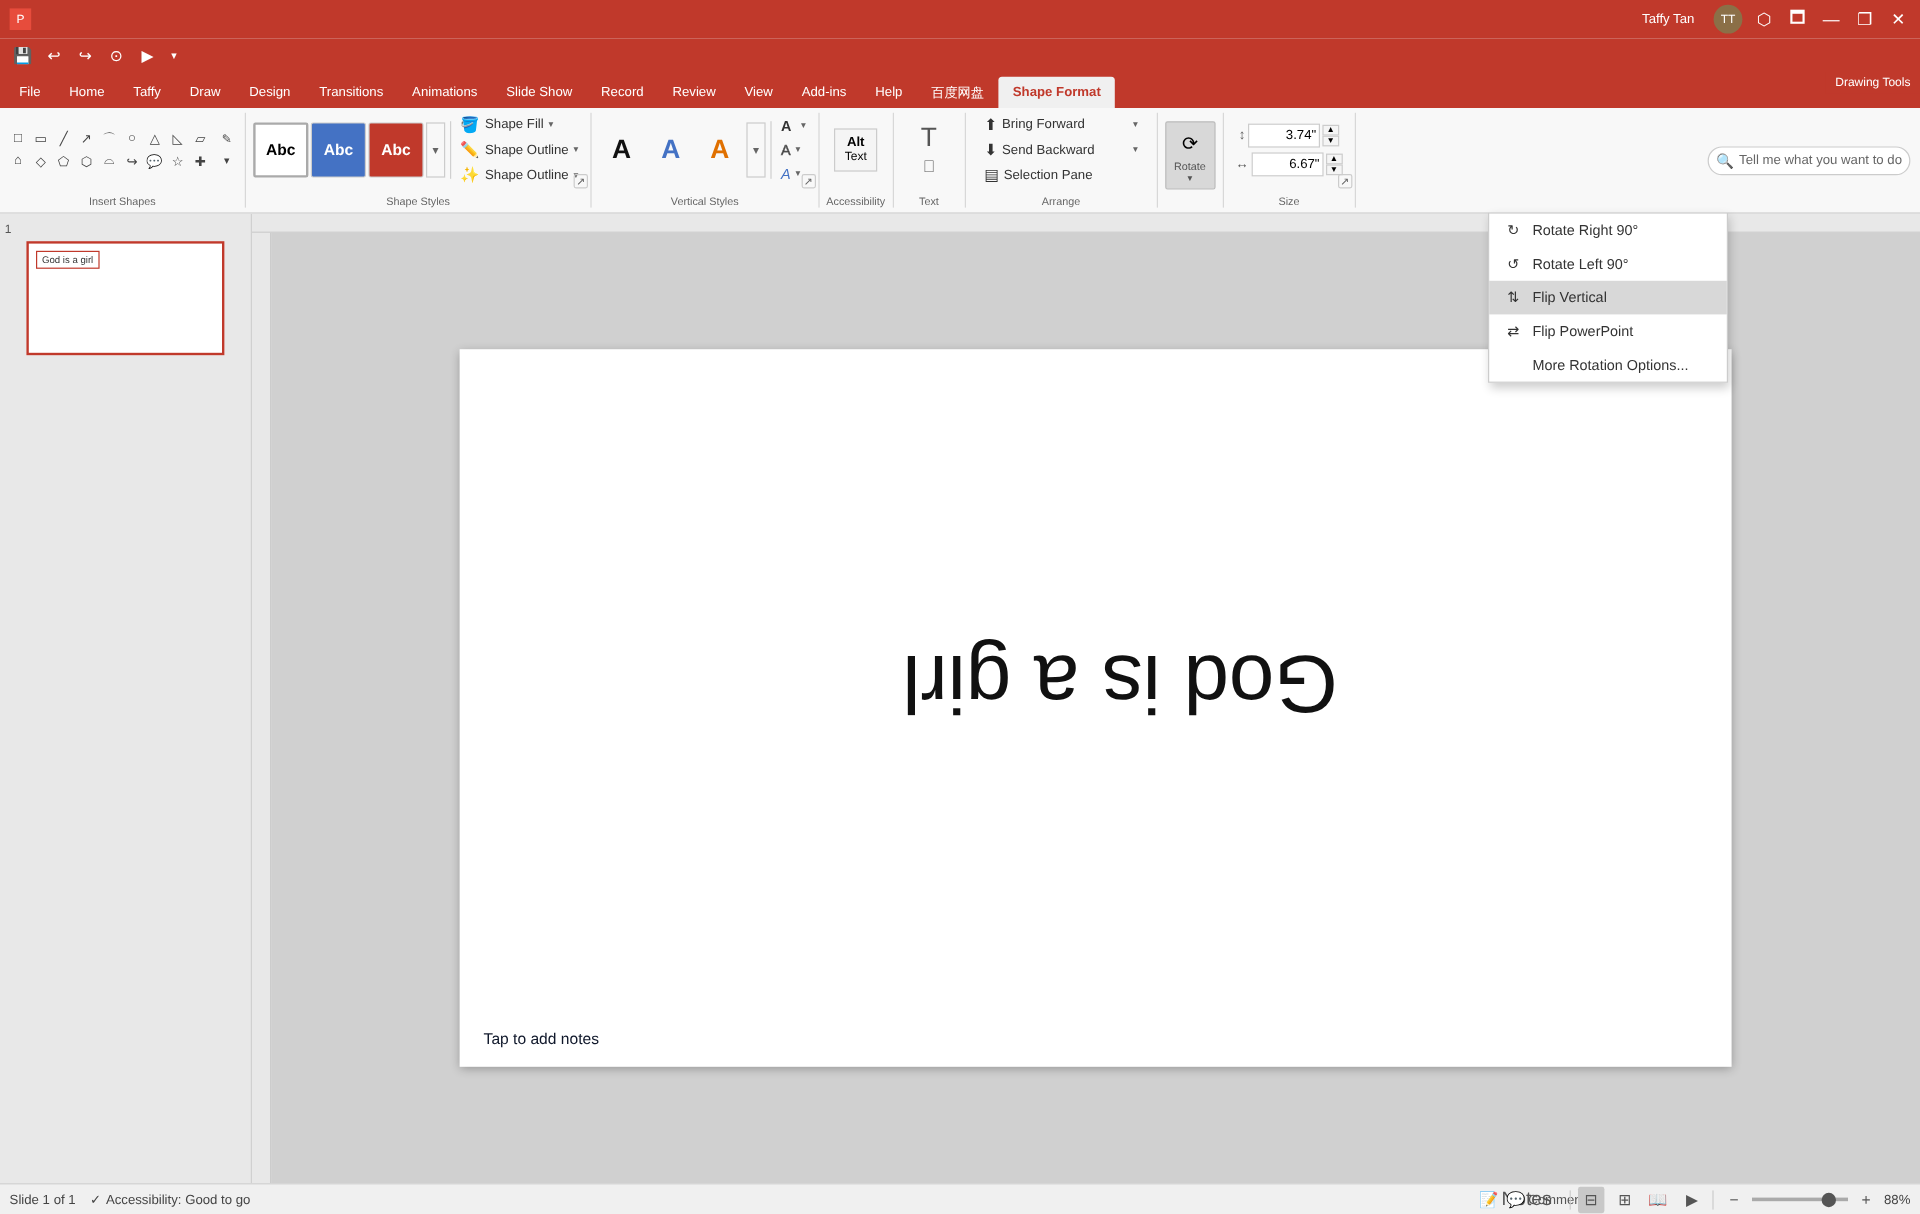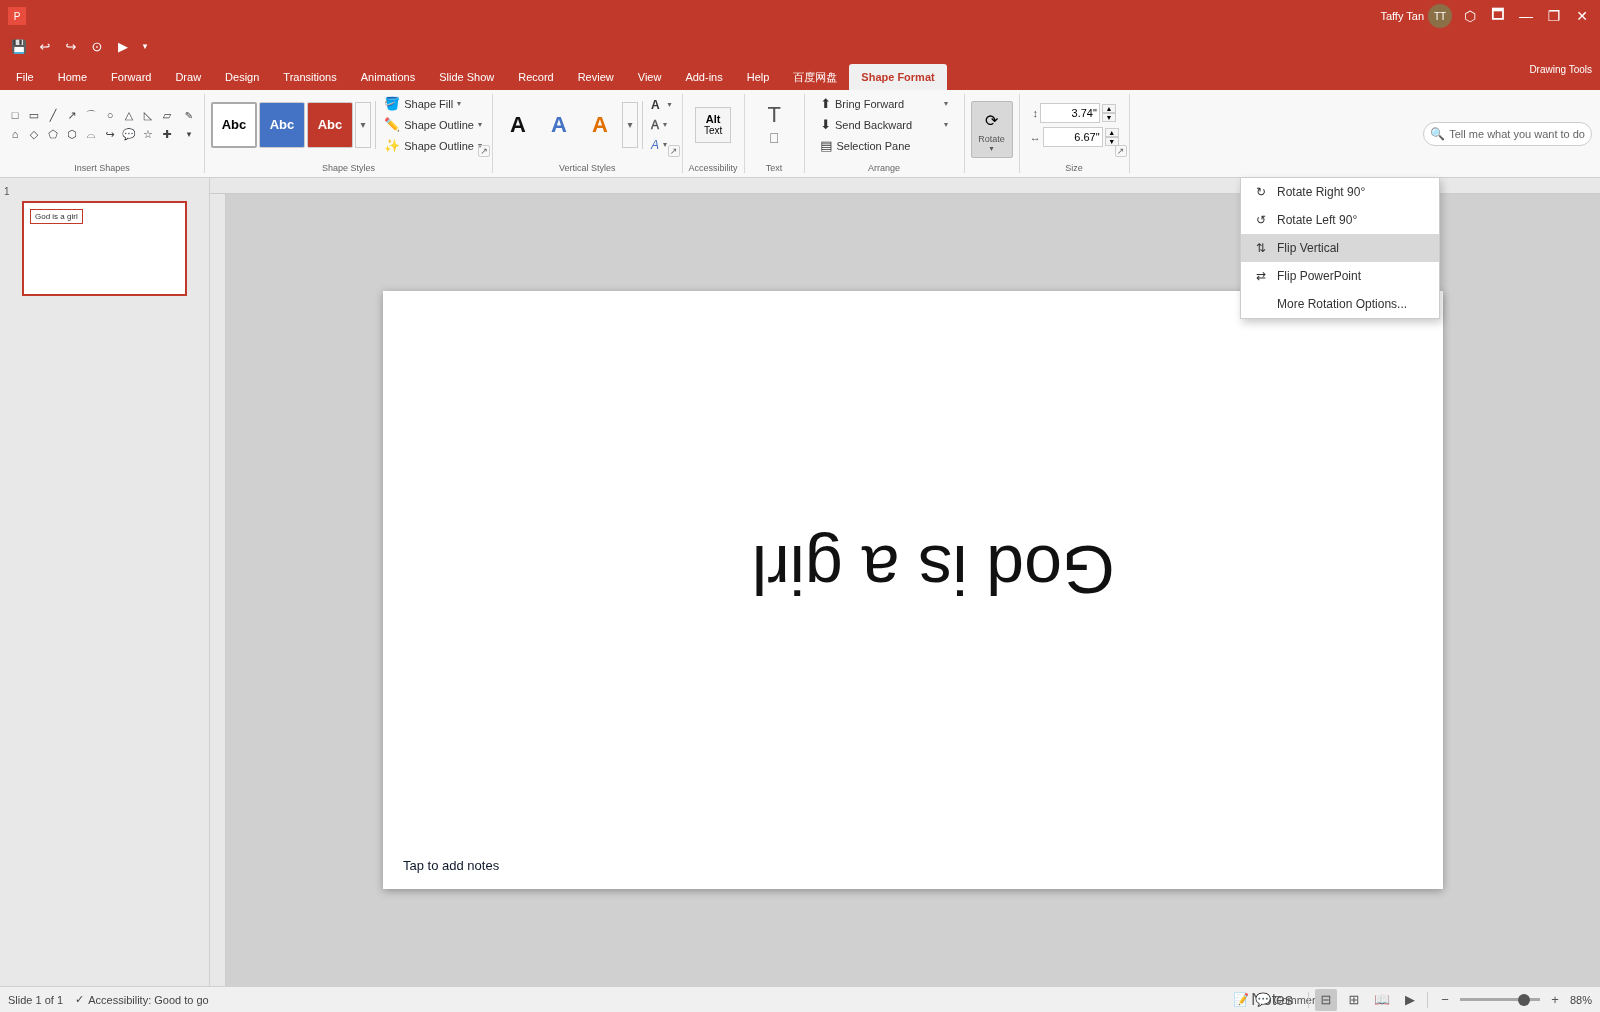--- a/index.html
+++ b/index.html
@@ -14,21 +14,21 @@
       justify-content: space-between;
       padding: 0 8px;
       color: white;
       flex-shrink: 0;
     }
     #title-bar .left { display: flex; align-items: center; gap: 6px; }
     #title-bar .center { flex: 1; text-align: center; font-size: 12px; }
     #title-bar .right { display: flex; align-items: center; gap: 8px; }
     .title-icon { width: 18px; height: 18px; background: #e74c3c; display: flex; align-items: center; justify-content: center; font-size: 10px; }
     .window-btn { width: 20px; height: 20px; display: flex; align-items: center; justify-content: center; cursor: pointer; font-size: 14px; }
-    .user-area { display: flex; align-items: center; gap: 4px; font-size: 11px; }
+    .user-area { display: flex; align-items: center; gap: 16px; font-size: 11px; }
     .avatar { width: 24px; height: 24px; border-radius: 50%; background: #8b6f47; display: flex; align-items: center; justify-content: center; font-size: 10px; color: white; }
 
     
     #quick-access {
       background: #c0392b;
       height: 28px;
       display: flex;
       align-items: center;
       padding: 0 8px;
       gap: 4px;
@@ -293,21 +293,21 @@
   <div class="qa-btn">▶</div>
   <div class="qa-dropdown">▾</div>
 </div>
 
 <div style="position: relative; background: #c4b5fd; flex-shrink: 0;">
 
   <div id="drawing-tools-label">Drawing Tools</div>
   <div id="ribbon-tabs">
     <div class="ribbon-tab">File</div>
     <div class="ribbon-tab">Home</div>
-    <div class="ribbon-tab">Forward</div>
+    <div class="ribbon-tab">Taffy</div>
     <div class="ribbon-tab">Draw</div>
     <div class="ribbon-tab">Design</div>
     <div class="ribbon-tab">Transitions</div>
     <div class="ribbon-tab">Animations</div>
     <div class="ribbon-tab">Slide Show</div>
     <div class="ribbon-tab">Record</div>
     <div class="ribbon-tab">Review</div>
     <div class="ribbon-tab">View</div>
     <div class="ribbon-tab">Add-ins</div>
     <div class="ribbon-tab">Help</div>

